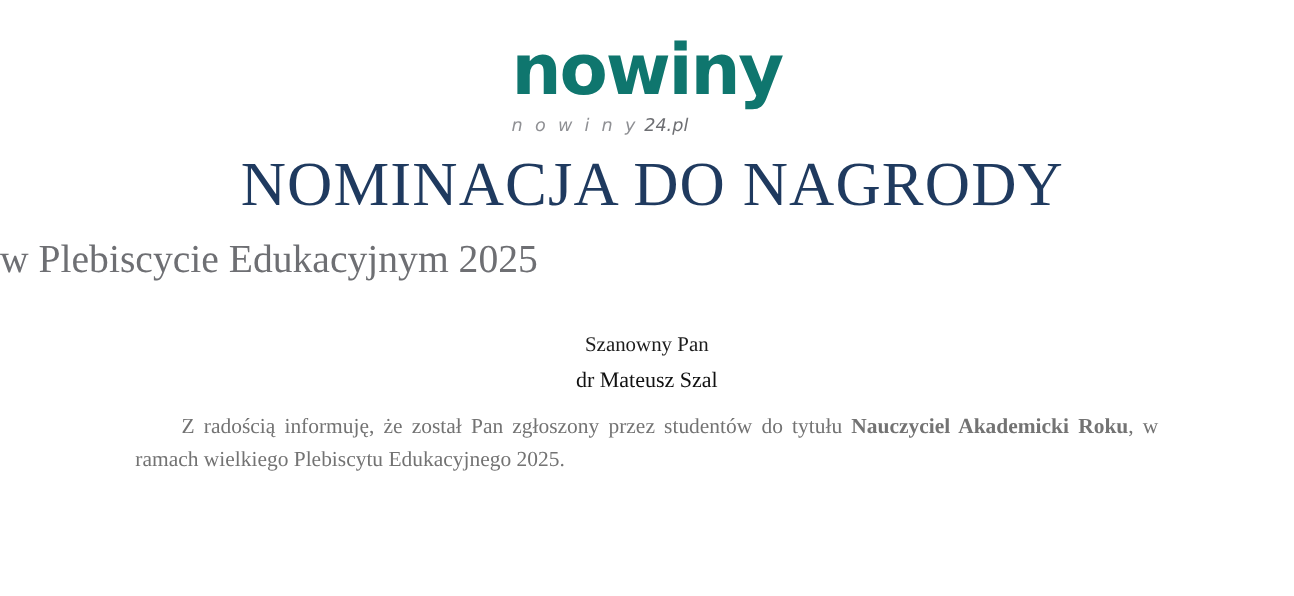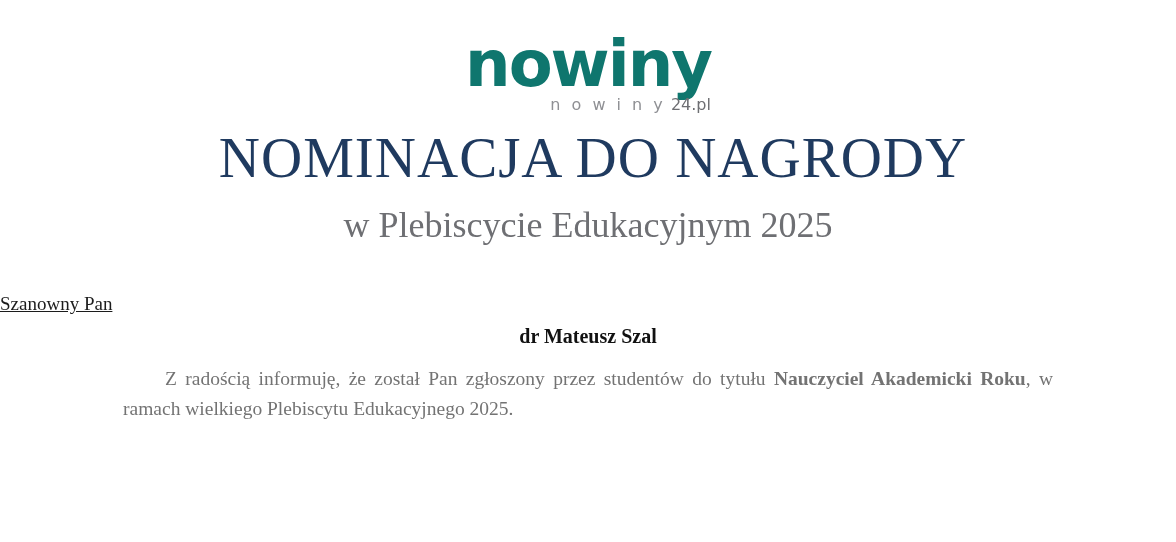--- a/index.html
+++ b/index.html
@@ -36,26 +36,27 @@
     font-family: "DejaVu Sans", sans-serif;
     font-weight: 700;
     font-size: 64px;
     letter-spacing: -2px;
     color: #0f766e;
     line-height: 0.95;
     display: block;
   }
   .logo-sub {
     display: block;
-    margin-top: 2px;
+    margin-top: 11px;
     font-family: "DejaVu Sans", sans-serif;
     font-size: 16px;
     letter-spacing: 3px;
     color: #8f9094;
-    text-align: right;
+    text-align: left;
+    font-style: italic;
   }
   .logo-sub .dotpl {
     color: #6e6f73;
     letter-spacing: 0px;
   }
 
   
   .place-date {
     margin-top: 26px;
     text-align: center;
@@ -67,38 +68,36 @@
     text-align: center;
     font-size: 57px;
     letter-spacing: 1px;
     color: #1f3a5f;
     font-weight: 400;
     line-height: 1.05;
     padding-left: 10px;
   }
   .title-sub {
     margin-top: 18px;
-    text-align: center;
     font-size: 36px;
     color: #6e6f73;
     font-weight: 400;
     line-height: 1.1;
   }
   .salutation {
     margin-top: 48px;
-    text-align: left;
+    text-align: center;
     font-size: 19px;
     color: #1c1c1c;
-    text-decoration: underline;
   }
   .recipient {
     margin-top: 10px;
     text-align: center;
     font-size: 20px;
-    font-weight: 700;
+    font-weight: 400;
     color: #111111;
   }
   .paragraph {
     margin: 16px auto 0 auto;
     width: 930px;
     font-size: 19.5px;
     line-height: 1.55;
     text-align: justify;
     text-indent: 42px;
     color: #737373;

